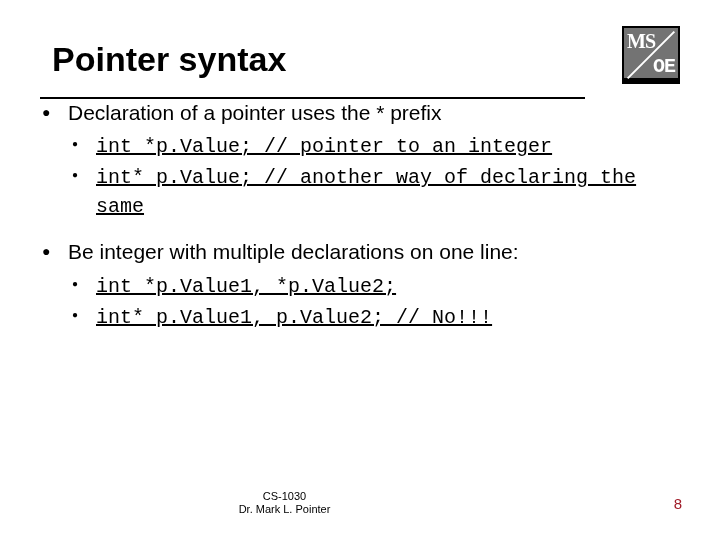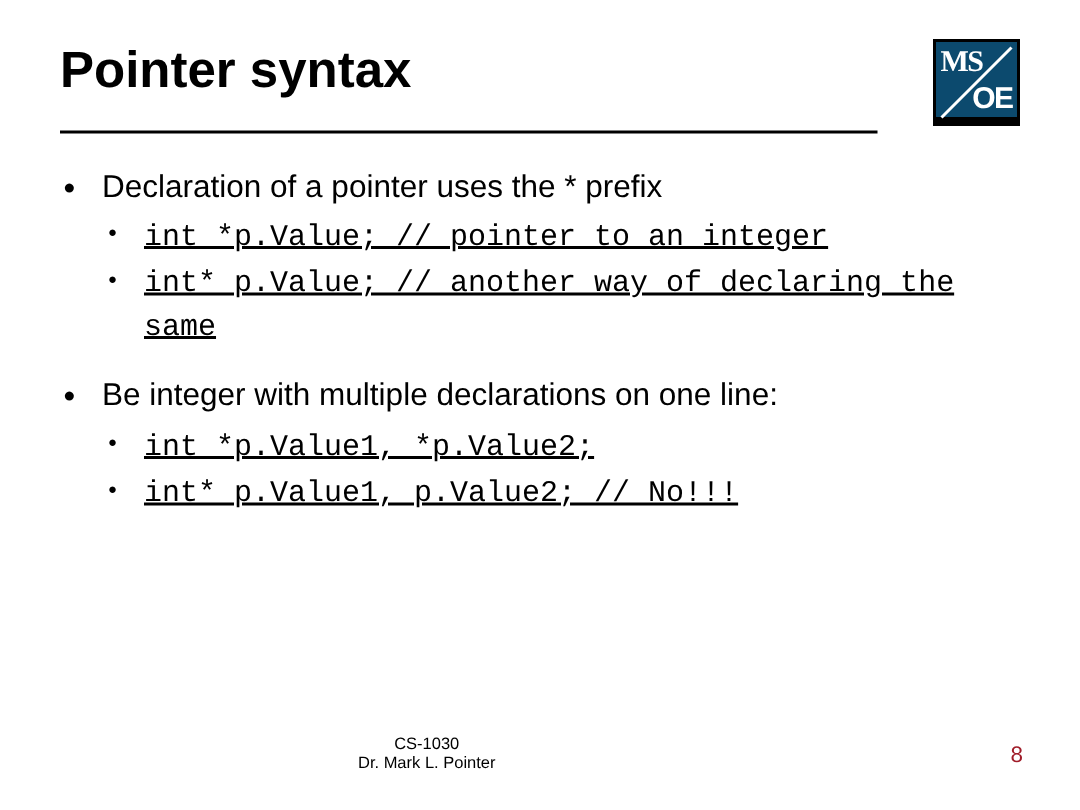--- a/index.html
+++ b/index.html
@@ -21,70 +21,69 @@
     position: relative;
   }
   .title-row {
     display: flex;
     align-items: flex-start;
     justify-content: space-between;
   }
   .title {
     font-size: 34px;
     font-weight: bold;
-    margin: 0;
-    padding-bottom: 20px;
+    margin: 12px;
+    padding-bottom: 6px;
   }
   .title-underline {
     border-bottom: 2px solid #000;
     width: 545px;
   }
   .logo {
     width: 58px;
     height: 58px;
-    background: #0c4a6e;
+    background: #737373;
     border: 2px solid #000;
     position: relative;
     box-sizing: border-box;
     margin-top: -2px;
     border-bottom: 6px solid #000;
   }
   .logo .ms {
     position: absolute;
     top: 2px;
     left: 3px;
     font-family: Georgia, 'Times New Roman', serif;
     font-weight: bold;
     font-size: 20px;
     color: #fff;
     letter-spacing: -1px;
   }
   .logo .oe {
     position: absolute;
     bottom: 0px;
     right: 3px;
-    font-family: Liberation Sans, sans-serif;
+    font-family: Liberation Mono, monospace;
     font-weight: bold;
     font-size: 20px;
     color: #fff;
     letter-spacing: -1px;
     margin-top: 48px;
   }
   .logo .diag {
     position: absolute;
     top: 26px;
     left: -6px;
     width: 66px;
     height: 2px;
     background: #fff;
     transform: rotate(-45deg);
     transform-origin: center;
   }
   .content {
-    margin-top: 22px;
     font-size: 21px;
     line-height: 1.35;
   }
   ul.level1 {
     list-style: none;
     padding-left: 0;
     margin: 0;
   }
   ul.level1 > li {
     margin-bottom: 18px;

